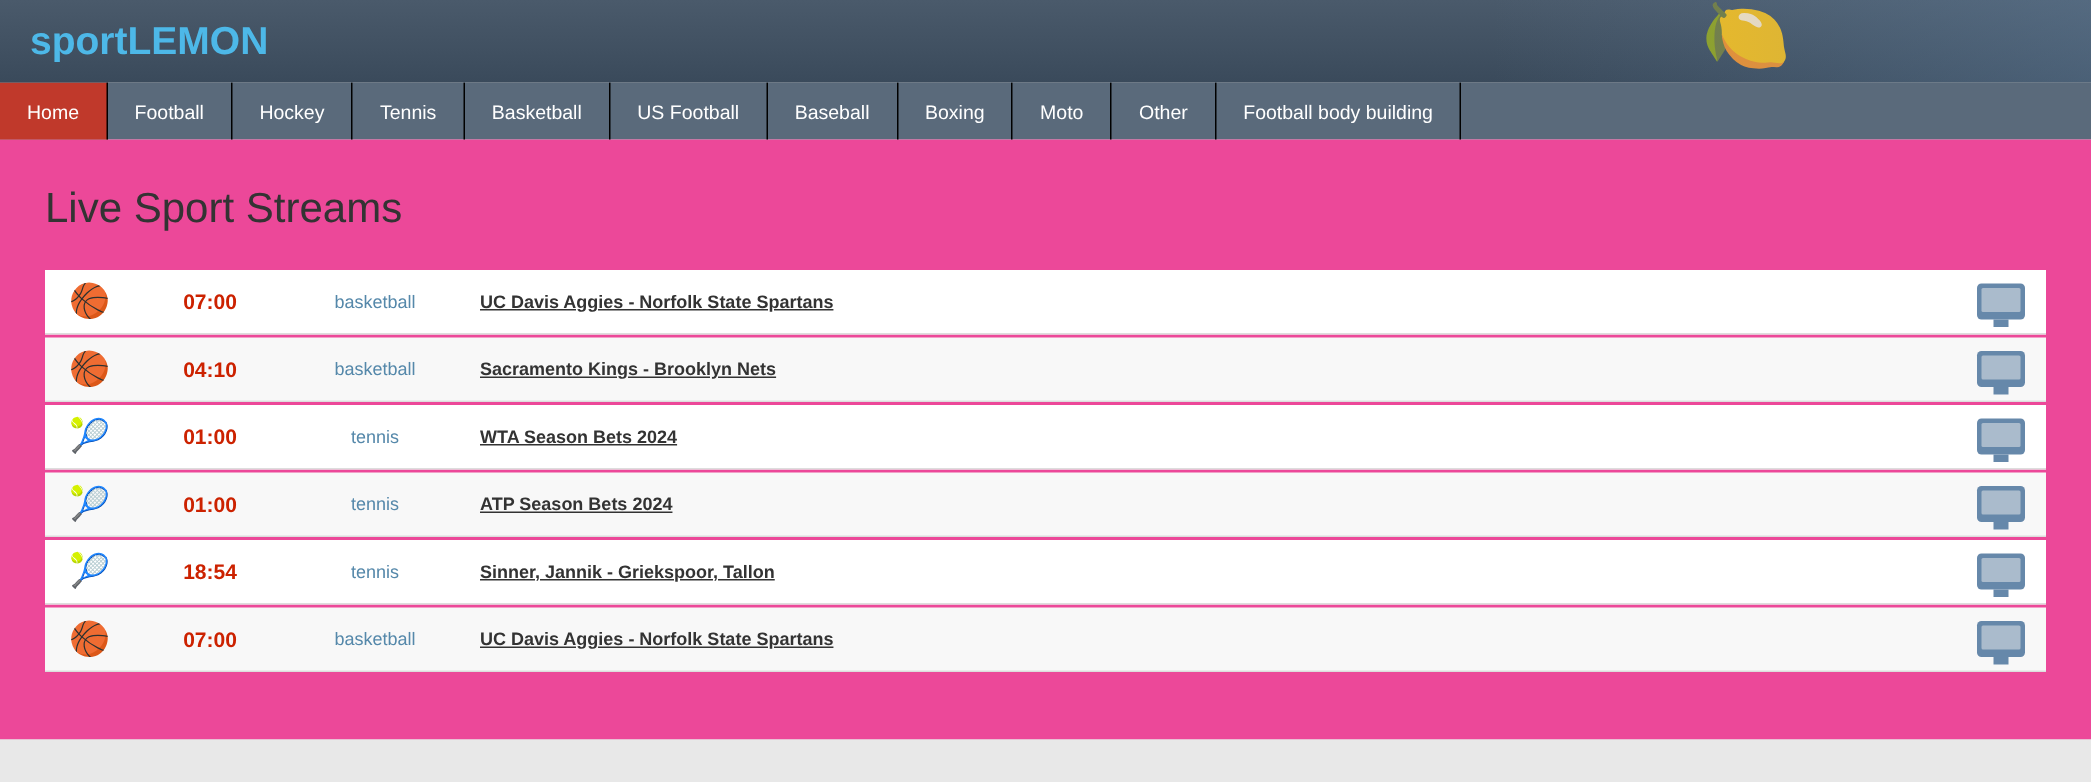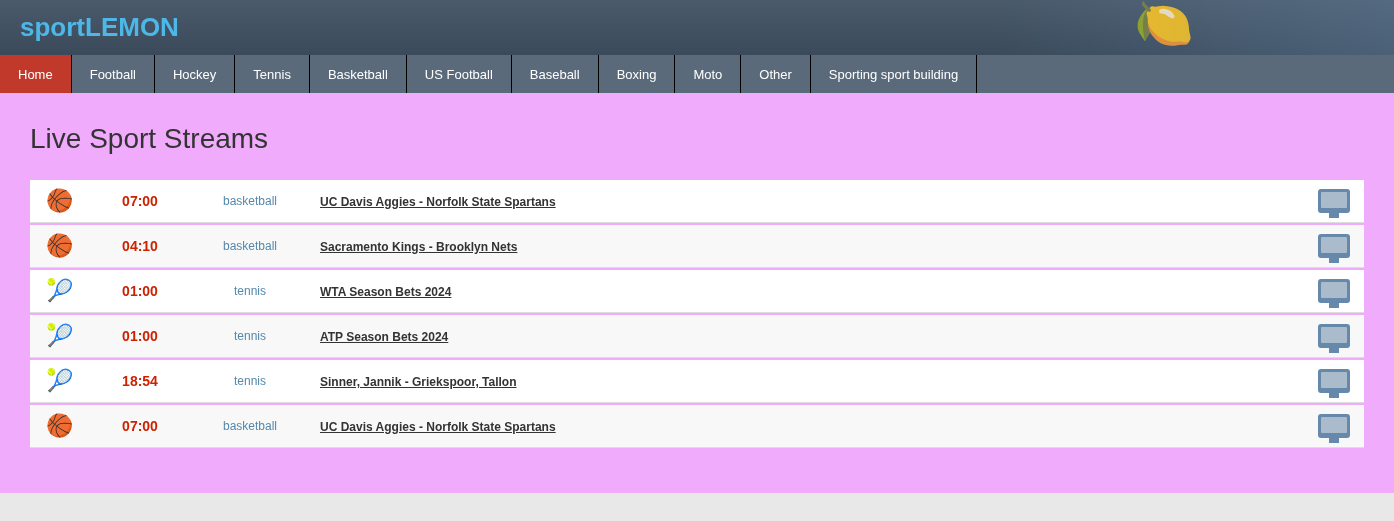--- a/index.html
+++ b/index.html
@@ -60,21 +60,21 @@
       text-decoration: none;
       border-right: 1px solid #000000;
     }
     .nav-item.active {
       background: #c0392b;
       color: white;
     }
 
     
     .main {
-      background: #f0abfc;
+      background: #ec4899;
       min-height: 400px;
       padding: 20px 30px;
     }
     .page-title {
       font-size: 28px;
       font-weight: normal;
       color: #333;
       margin-bottom: 25px;
       margin-top: 10px;
     }
@@ -175,21 +175,21 @@
 <div class="nav-item active">Home</div>
     <div class="nav-item">Football</div>
     <div class="nav-item">Hockey</div>
     <div class="nav-item">Tennis</div>
     <div class="nav-item">Basketball</div>
     <div class="nav-item">US Football</div>
     <div class="nav-item">Baseball</div>
     <div class="nav-item">Boxing</div>
     <div class="nav-item">Moto</div>
     <div class="nav-item">Other</div>
-    <div class="nav-item">Sporting sport building</div>
+    <div class="nav-item">Football body building</div>
   </nav>
 
 <div class="main">
   <h1 class="page-title">Live Sport Streams</h1>
 
   <div class="stream-list">
 
   <div class="stream-row">
       <div class="sport-icon">🏀</div>
       <div class="stream-time">07:00</div>

